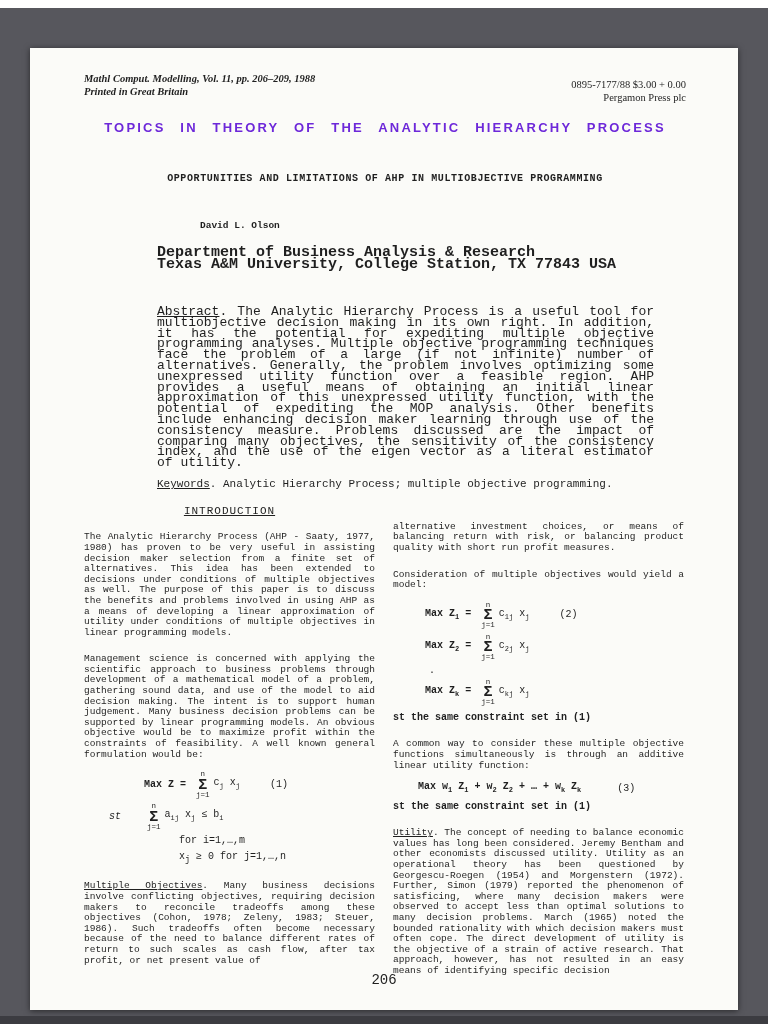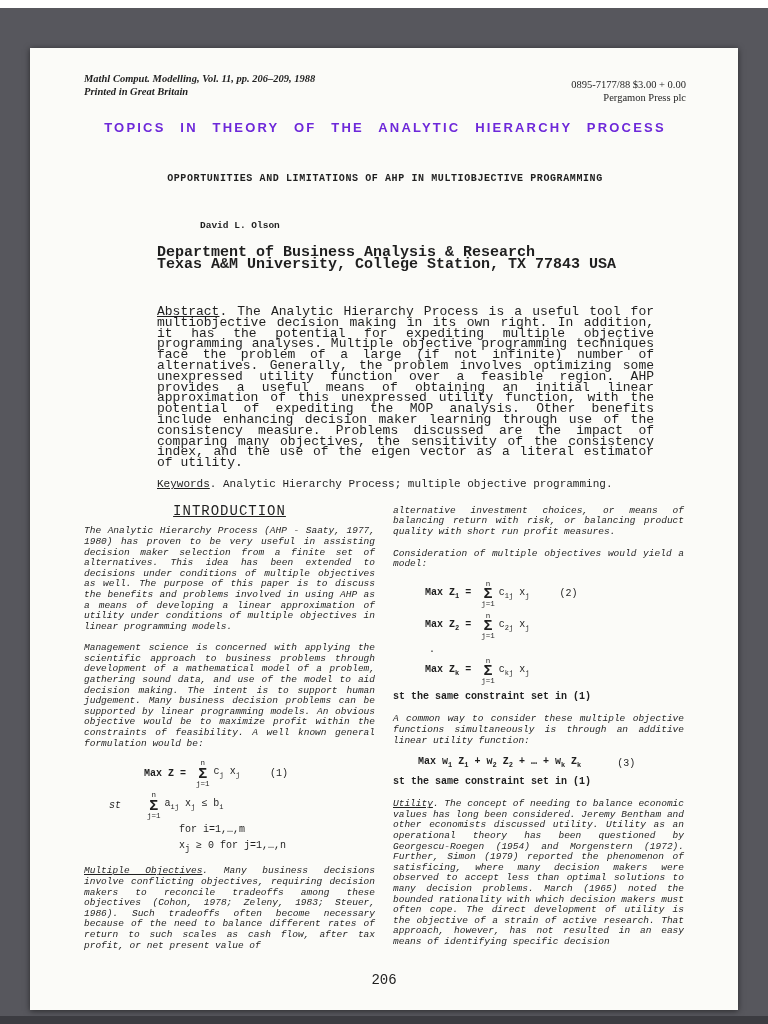--- a/index.html
+++ b/index.html
@@ -45,23 +45,23 @@
     margin:36px 32px 0 73px;font-size:13px;line-height:10.8px;
     text-align:justify;
   }
   .keywords{
     margin:10px 72px 0 73px;font-size:11px;line-height:10.8px;
   }
   .u{text-decoration:underline;text-underline-offset:1px;}
 
   .columns{display:flex;gap:18px;margin-top:16px;}
   .col{width:291px;font-size:9.5px;line-height:10.6px;text-align:justify;}
-  .col p{margin:0 0 11px 0;font-style:italic;}
+  .col p{margin:16px 0 11px 0;}
   .intro-heading{
-    text-align:center;font-size:14px;letter-spacing:1px;
+    text-align:center;font-size:11px;letter-spacing:1px;
     text-decoration:underline;margin-bottom:10px;font-weight:normal;
   }
 
   
   .eqblock{margin:6px 0 12px 0;text-align:left;}
   .eq{display:flex;align-items:center;font-size:10px;margin:4px 0;white-space:nowrap;}
   .eq .lead{margin-right:6px;font-weight:bold;}
   .eq .lead-n{margin-right:22px;font-style:italic;}
   .sigma{display:inline-flex;flex-direction:column;align-items:center;line-height:1;margin:0 4px;}
   .sigma .s-top{font-size:7.5px;}

